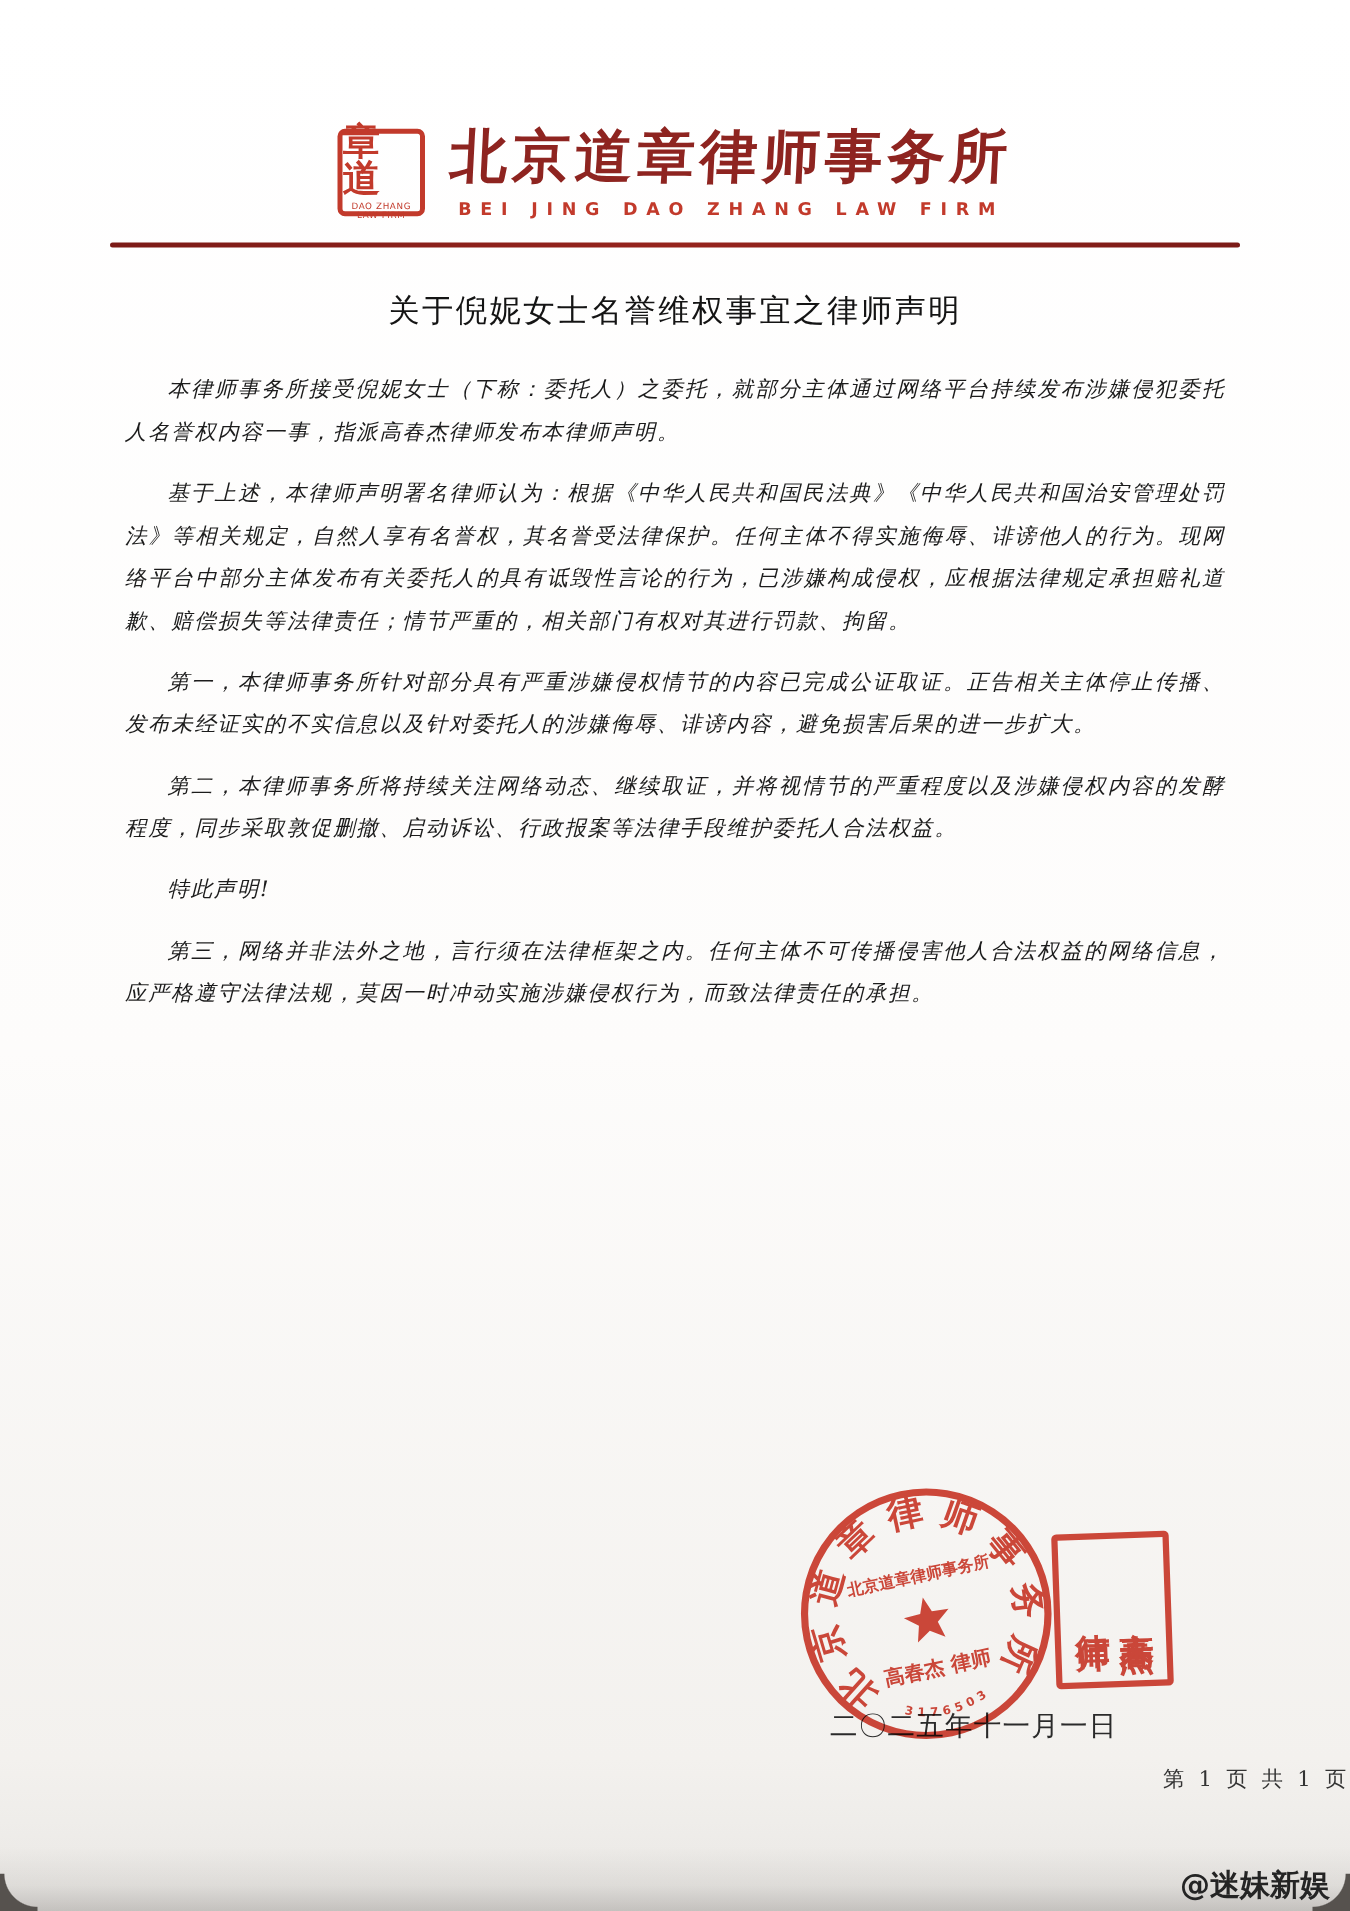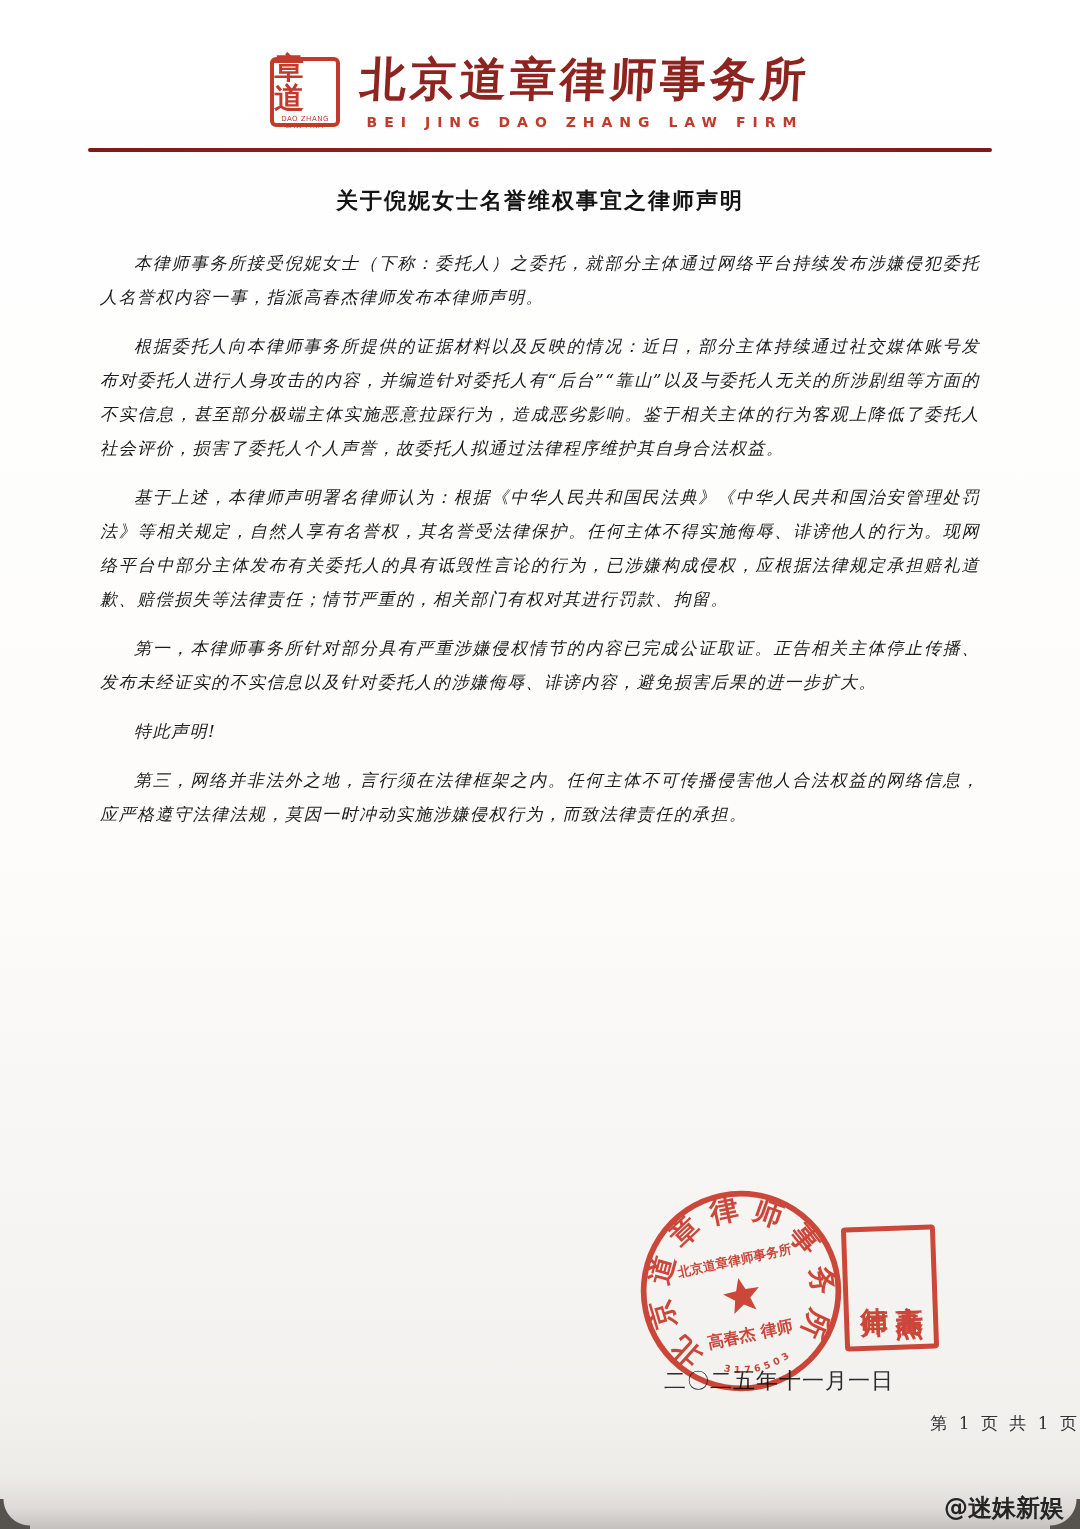--- a/index.html
+++ b/index.html
@@ -15,21 +15,21 @@
     font-family:"DejaVu Serif","Liberation Serif",serif;
     background:#ffffff;
   }
   .page{
     position:relative;width:1080px;height:1529px;overflow:hidden;
     background:linear-gradient(180deg,#ffffff 0%,#fdfcfb 55%,#f3f1ee 92%,#e9e7e4 100%);
   }
   
   .header{
     display:flex;align-items:center;justify-content:center;
-    padding-top:54px;gap:20px;
+    padding-top:100px;gap:20px;
   }
   .logo-seal{
     width:70px;height:70px;flex:0 0 70px;
     border:4px solid var(--accent-red);border-radius:6px;
     display:flex;flex-direction:column;align-items:center;justify-content:center;
     color:var(--accent-red);
   }
   .logo-chars{
     font-size:30px;font-weight:700;letter-spacing:2px;line-height:1;
     font-family:"DejaVu Serif",serif;
@@ -52,21 +52,21 @@
     text-align:right;
   }
   .rule{
     margin:18px 88px 0;height:4px;border-radius:2px;
     background:linear-gradient(90deg,#7c1b17,#96241d 50%,#7c1b17);
   }
   
   .doc{padding:30px 100px 0;color:var(--ink);}
   .title{
     margin:4px 0 30px;text-align:center;
-    font-size:22px;font-weight:700;letter-spacing:2px;color:#141414;
+    font-size:25px;font-weight:400;letter-spacing:2px;color:#141414;
   }
   .para{
     margin:0 0 15px;
     font-size:17px;line-height:34px;letter-spacing:1.5px;
     text-indent:2em;text-align:justify;font-style:italic;
   }
   
   .date-line{
     position:absolute;left:664px;top:1366px;z-index:1;
     font-size:22px;letter-spacing:1px;color:#2a2a2a;
@@ -141,23 +141,23 @@
       <div class="firm-cn">北京道章律师事务所</div>
       <div class="firm-en">BEI JING DAO ZHANG LAW FIRM</div>
     </div>
   </header>
 
   <div class="rule"></div>
 
   <main class="doc">
     <h1 class="title">关于倪妮女士名誉维权事宜之律师声明</h1>
     <p class="para">本律师事务所接受倪妮女士（下称：委托人）之委托，就部分主体通过网络平台持续发布涉嫌侵犯委托人名誉权内容一事，指派高春杰律师发布本律师声明。</p>
-    <p class="para">根据委托人向本律师事务所提供的证据材料以及反映的情况：近日，部分主体持续通过社交媒体账号发布对委托人进行人身攻击的内容，并编造针对委托人有“后台”“靠山”以及与委托人无关的所涉剧组等方面的不实信息，甚至部分极端主体实施恶意拉踩行为，造成恶劣影响。鉴于相关主体的行为客观上降低了委托人社会评价，损害了委托人个人声誉，故委托人拟通过法律程序维护其自身合法权益。</p>
     <p class="para">基于上述，本律师声明署名律师认为：根据《中华人民共和国民法典》《中华人民共和国治安管理处罚法》等相关规定，自然人享有名誉权，其名誉受法律保护。任何主体不得实施侮辱、诽谤他人的行为。现网络平台中部分主体发布有关委托人的具有诋毁性言论的行为，已涉嫌构成侵权，应根据法律规定承担赔礼道歉、赔偿损失等法律责任；情节严重的，相关部门有权对其进行罚款、拘留。</p>
     <p class="para">第一，本律师事务所针对部分具有严重涉嫌侵权情节的内容已完成公证取证。正告相关主体停止传播、发布未经证实的不实信息以及针对委托人的涉嫌侮辱、诽谤内容，避免损害后果的进一步扩大。</p>
+    <p class="para">第二，本律师事务所将持续关注网络动态、继续取证，并将视情节的严重程度以及涉嫌侵权内容的发酵程度，同步采取敦促删撤、启动诉讼、行政报案等法律手段维护委托人合法权益。</p>
     <p class="para">特此声明!</p>
     <p class="para">第三，网络并非法外之地，言行须在法律框架之内。任何主体不可传播侵害他人合法权益的网络信息，应严格遵守法律法规，莫因一时冲动实施涉嫌侵权行为，而致法律责任的承担。</p>
   </main>
 
   <div class="date-line">二〇二五年十一月一日</div>
 
   <svg class="round-seal" viewBox="0 0 220 220" xmlns="http://www.w3.org/2000/svg" aria-hidden="true">
     <circle class="seal-ring" cx="110" cy="110" r="102"></circle>
     <g>
         <text transform="translate(110,110) rotate(-126) translate(0,-76)" text-anchor="middle" class="seal-ring-char">北</text>

